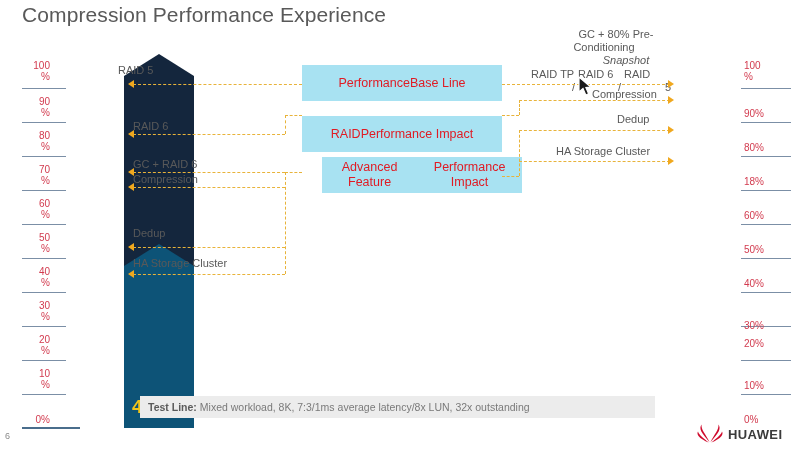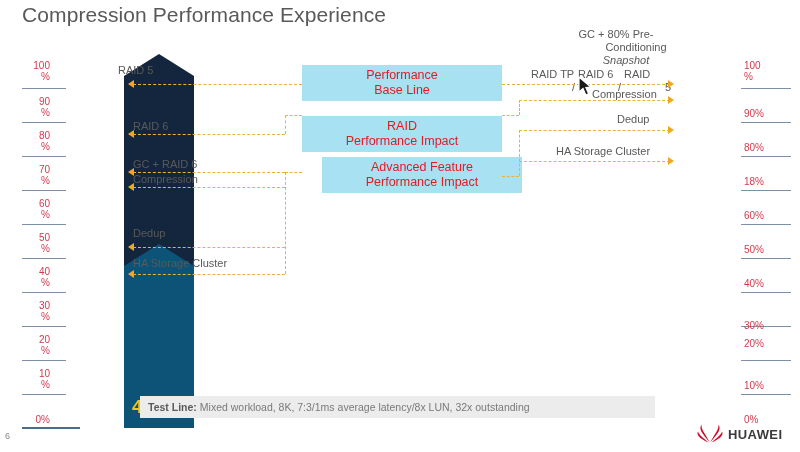--- a/index.html
+++ b/index.html
@@ -56,21 +56,20 @@
 
   
   .cbox{
     position:absolute;
     background:#a8e2f2;
     color:#e01b24;
     font-size:12.5px;
     line-height:15px;
     text-align:center;
     display:flex;align-items:center;justify-content:center;
-    flex-direction:column;
     font-weight:500;
   }
 
   
   .lbl{
     position:absolute;
     font-size:11px;color:#595959;
     white-space:nowrap;
     line-height:13px;
   }
@@ -238,21 +237,21 @@
 
   <div class="dashh" style="left:133px;top:187px;width:152px;"></div>
   <div class="arrowL" style="left:128px;top:183px;"></div>
   <div class="dashv" style="left:285px;top:172px;height:102px;"></div>
   <div class="dashh" style="left:133px;top:247px;width:152px;"></div>
   <div class="arrowL" style="left:128px;top:243px;"></div>
   <div class="dashh" style="left:133px;top:274px;width:152px;"></div>
   <div class="arrowL" style="left:128px;top:270px;"></div>
 
   <div class="lbl lbl-c" style="left:556px;top:28px;width:120px;">GC + 80% Pre-</div>
-  <div class="lbl lbl-c" style="left:576px;top:41px;width:120px;">Conditioning</div>
+  <div class="lbl lbl-c" style="left:544px;top:41px;width:120px;">Conditioning</div>
   <div class="lbl lbl-c" style="left:566px;top:54px;width:120px;font-style:italic;">Snapshot</div>
 
   <div class="lbl" style="left:531px;top:68px;">RAID TP</div>
   <div class="lbl" style="left:578px;top:68px;">RAID 6</div>
   <div class="lbl" style="left:624px;top:68px;">RAID</div>
   <div class="lbl" style="left:665px;top:81px;">5</div>
   <div class="lbl" style="left:572px;top:81px;">/</div>
   <div class="lbl" style="left:618px;top:81px;">/</div>
   <div class="lbl" style="left:592px;top:88px;">Compression</div>
 

